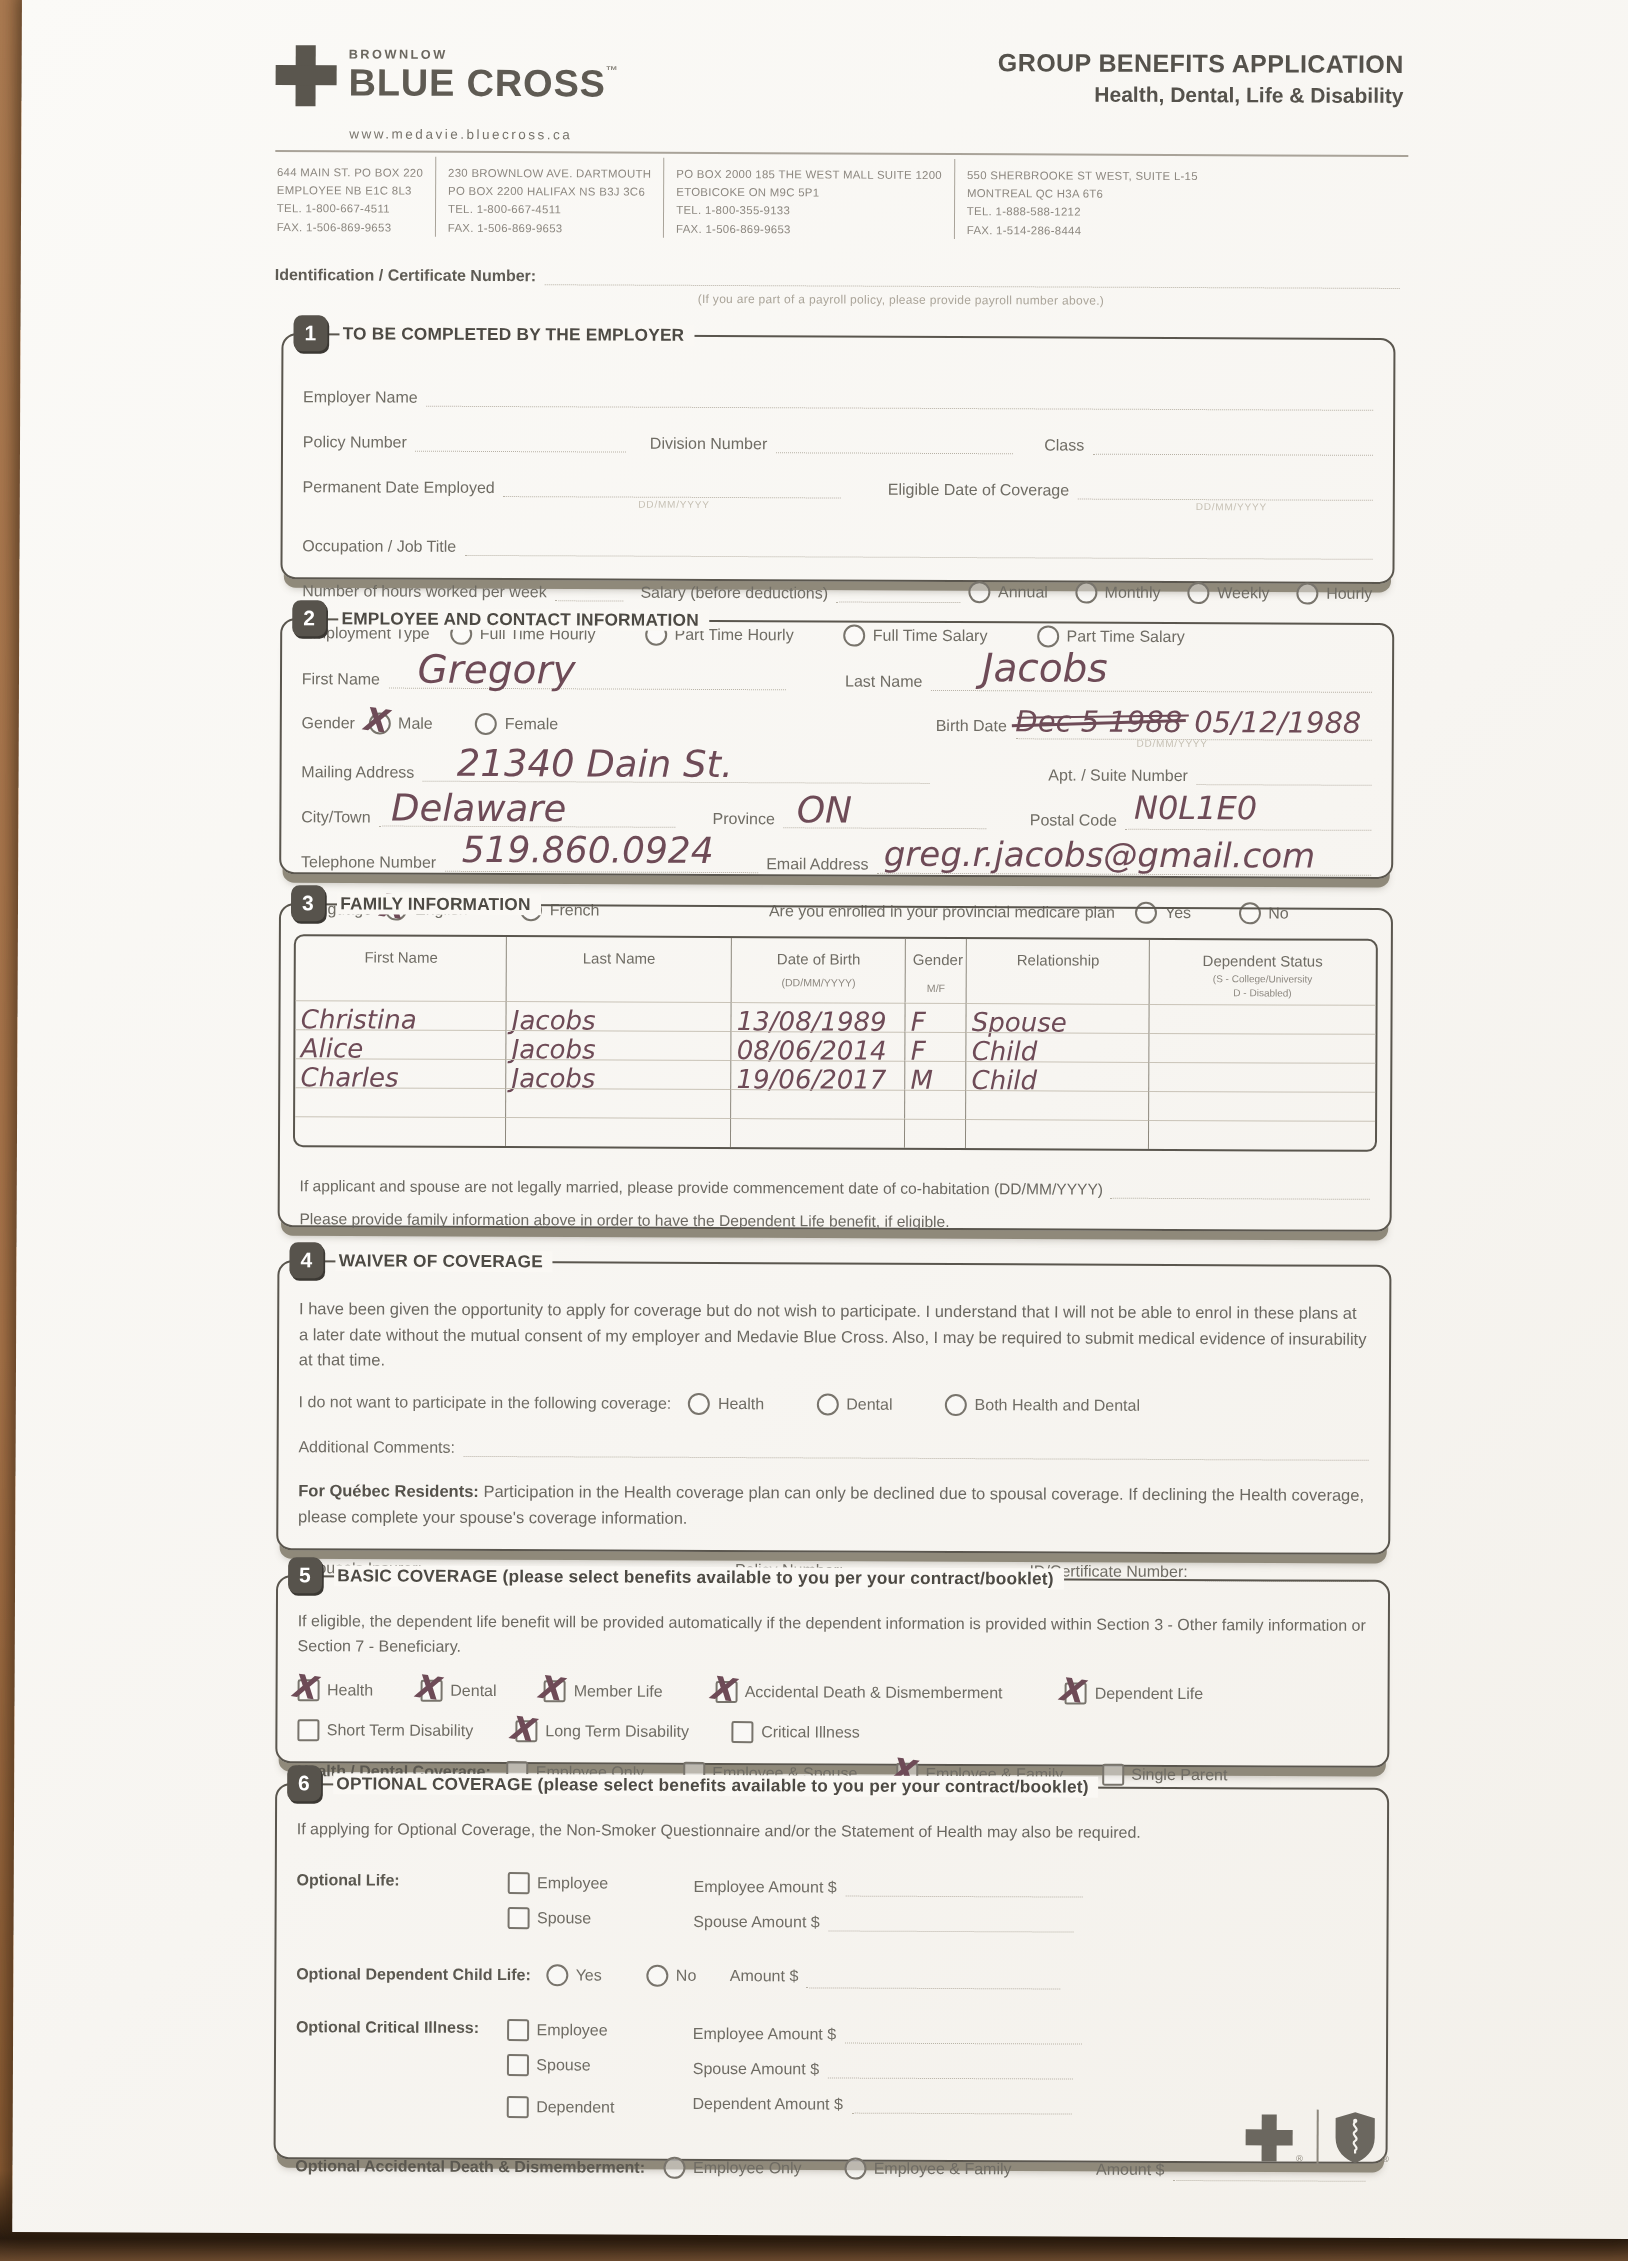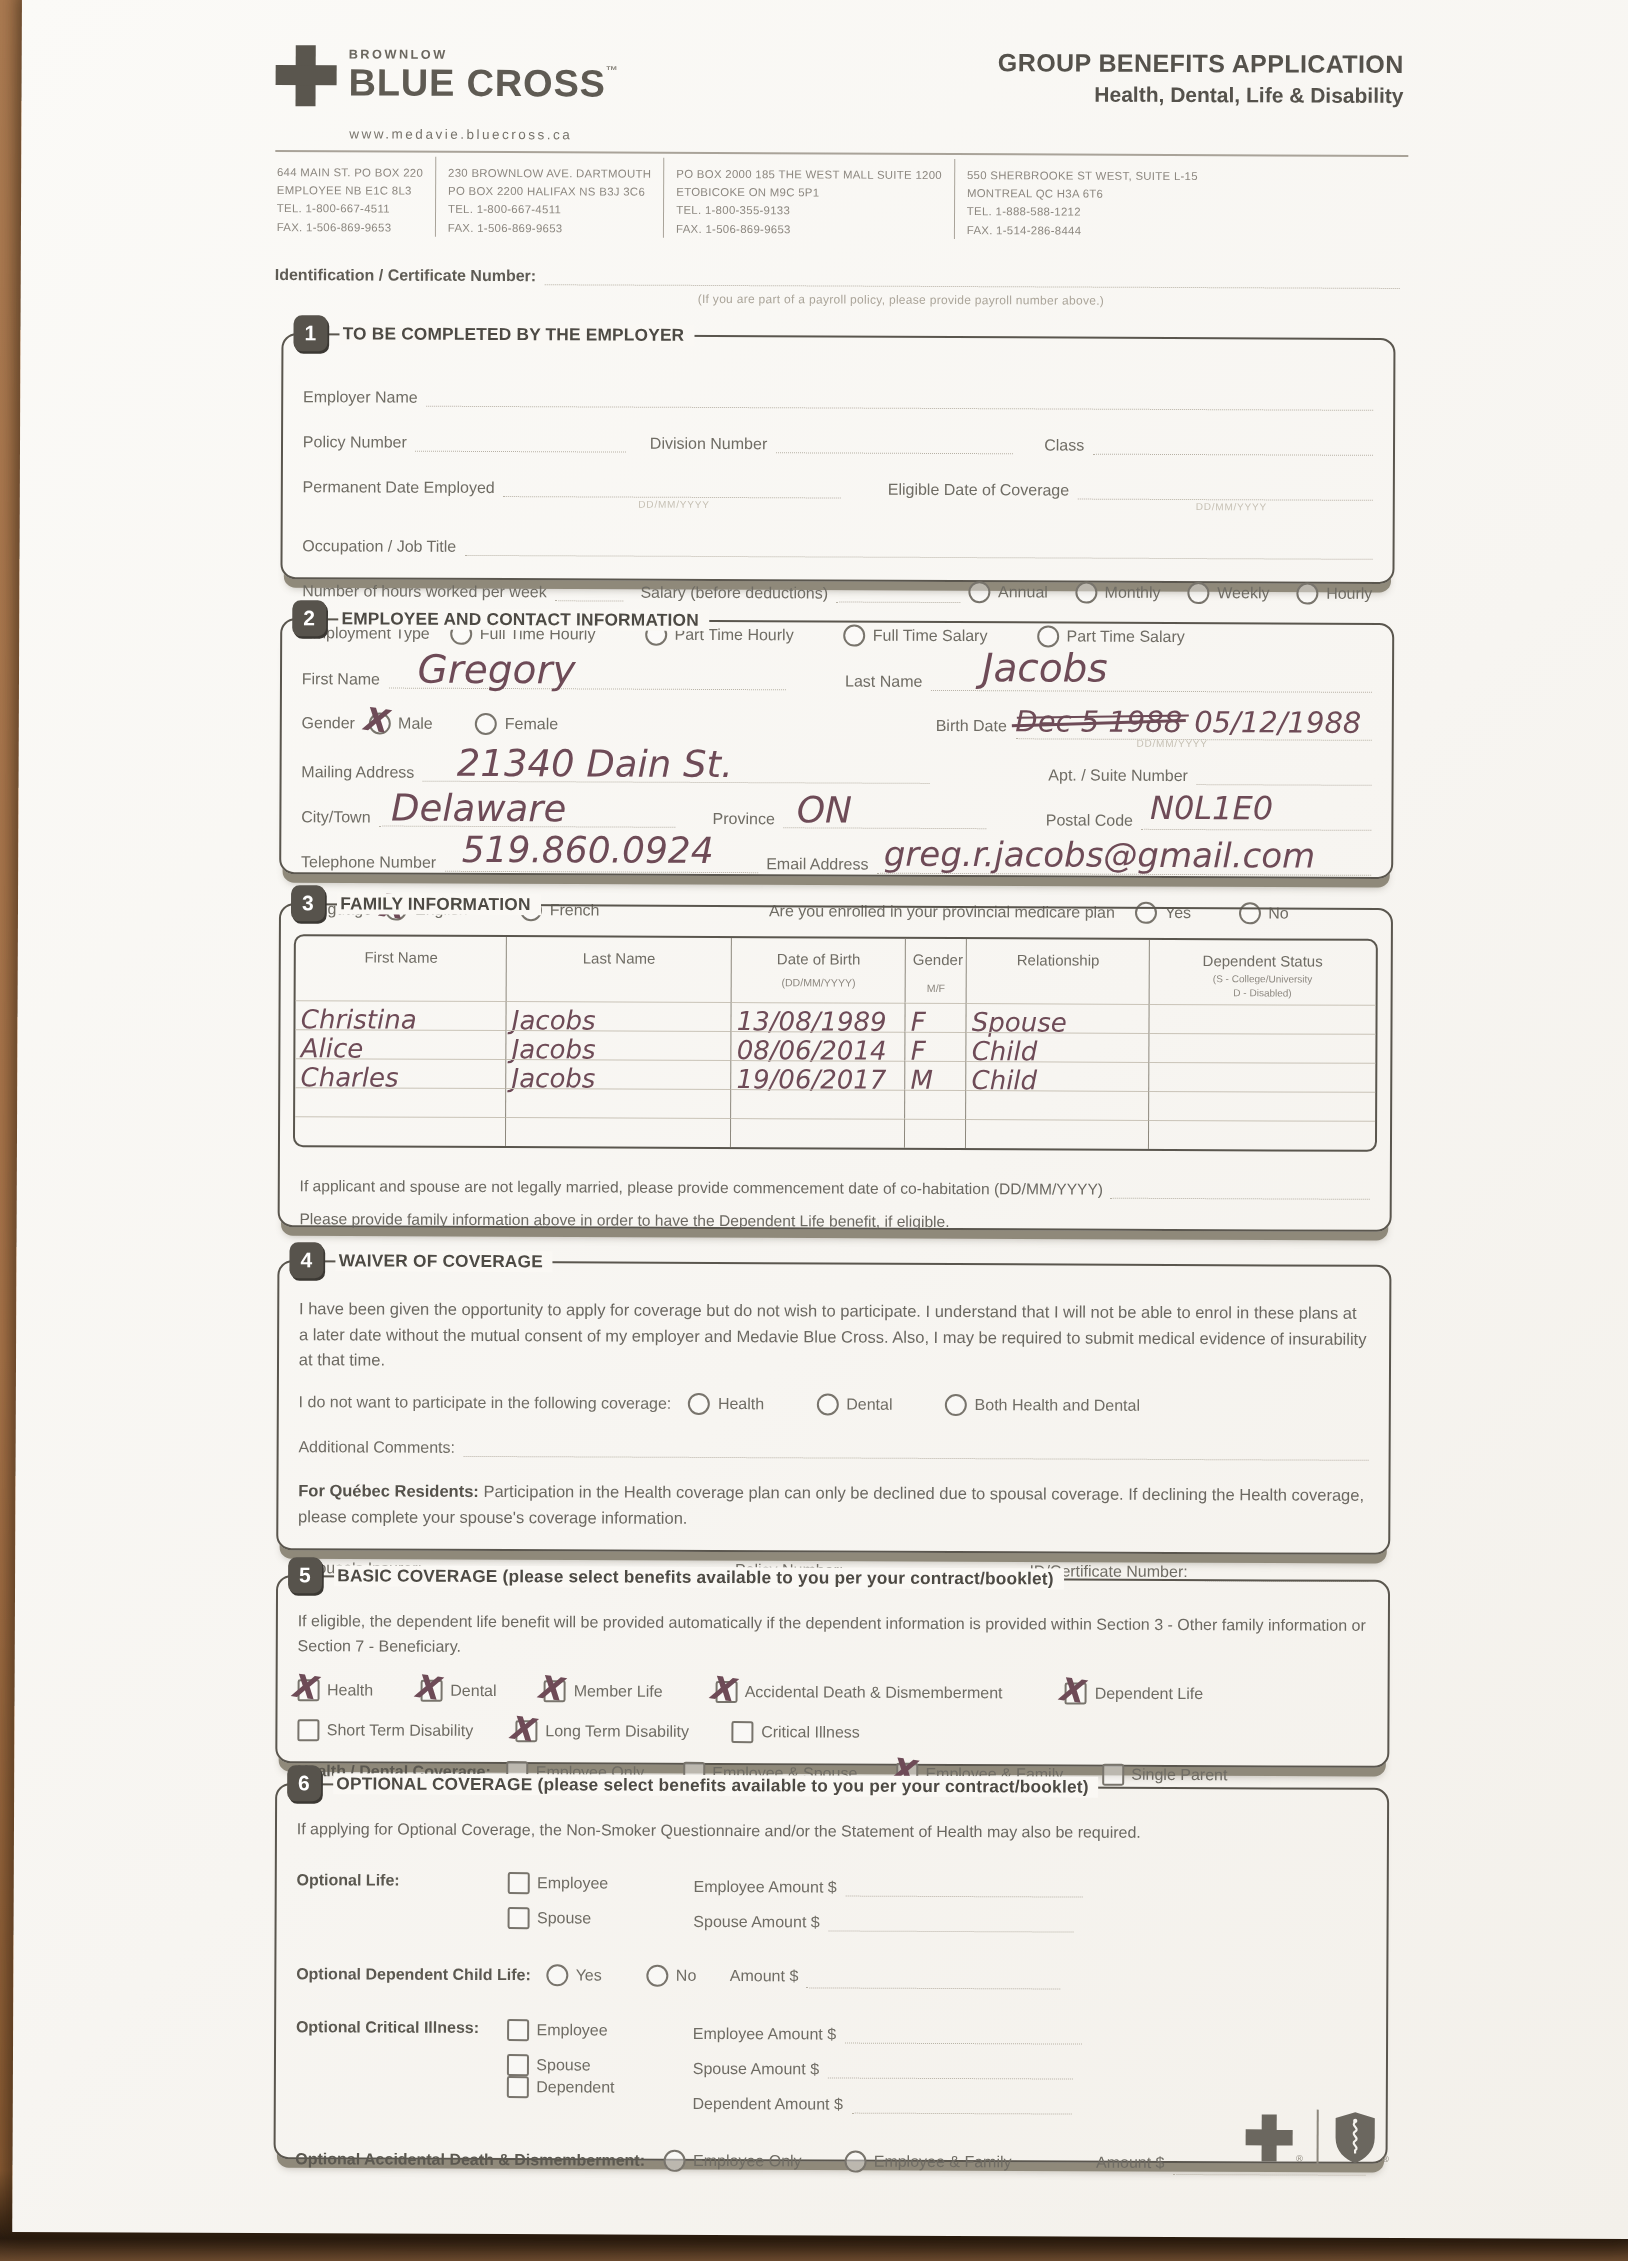--- a/index.html
+++ b/index.html
@@ -278,21 +278,21 @@
         </div>
         <div class="frow">
           <span class="lab">City/Town</span>
           <span class="wline" style="width:296px">
                 <span class="ink" style="font-size:37px;left:12px">Delaware</span>
               </span>
           <span class="lab" style="margin-left:29px">Province</span>
           <span class="wline" style="width:203px">
                 <span class="ink" style="font-size:36px;left:13.5px">ON</span>
               </span>
-          <span class="lab" style="margin-left:51px">Postal Code</span>
+          <span class="lab" style="margin-left:35px">Postal Code</span>
           <span class="wline fill">
                 <span class="ink" style="font-size:32px;left:8.5px;bottom:5px">N0L1E0</span>
               </span>
         </div>
         <div class="frow">
           <span class="lab">Telephone Number</span>
           <span class="wline" style="width:313px">
                 <span class="ink" style="font-size:36px;left:17px;bottom:3.4px">519.860.0924</span>
               </span>
           <span class="lab">Email Address</span>
@@ -584,21 +584,21 @@
           <span class="lab b" style="width:211px">Optional Critical Illness:</span>
           <span style="width:186px">
             <span class="opt">
                   <span class="box"></span>
                   <span class="lbl">Employee</span>
                 </span>
             <span class="opt" style="margin-top:13.5px">
                   <span class="box"></span>
                   <span class="lbl">Spouse</span>
                 </span>
-            <span class="opt" style="margin-top:0">
+            <span class="opt" style="margin-top:20px">
                   <span class="box"></span>
                   <span class="lbl">Dependent</span>
                 </span>
           </span>
           <span style="flex:1;max-width:474px">
             <span class="frow" style="margin-top:0">
                   <span class="lab">Employee Amount $</span>
                   <span class="wline" style="width:237px"></span>
                 </span>
             <span class="frow" style="margin-top:12px">

